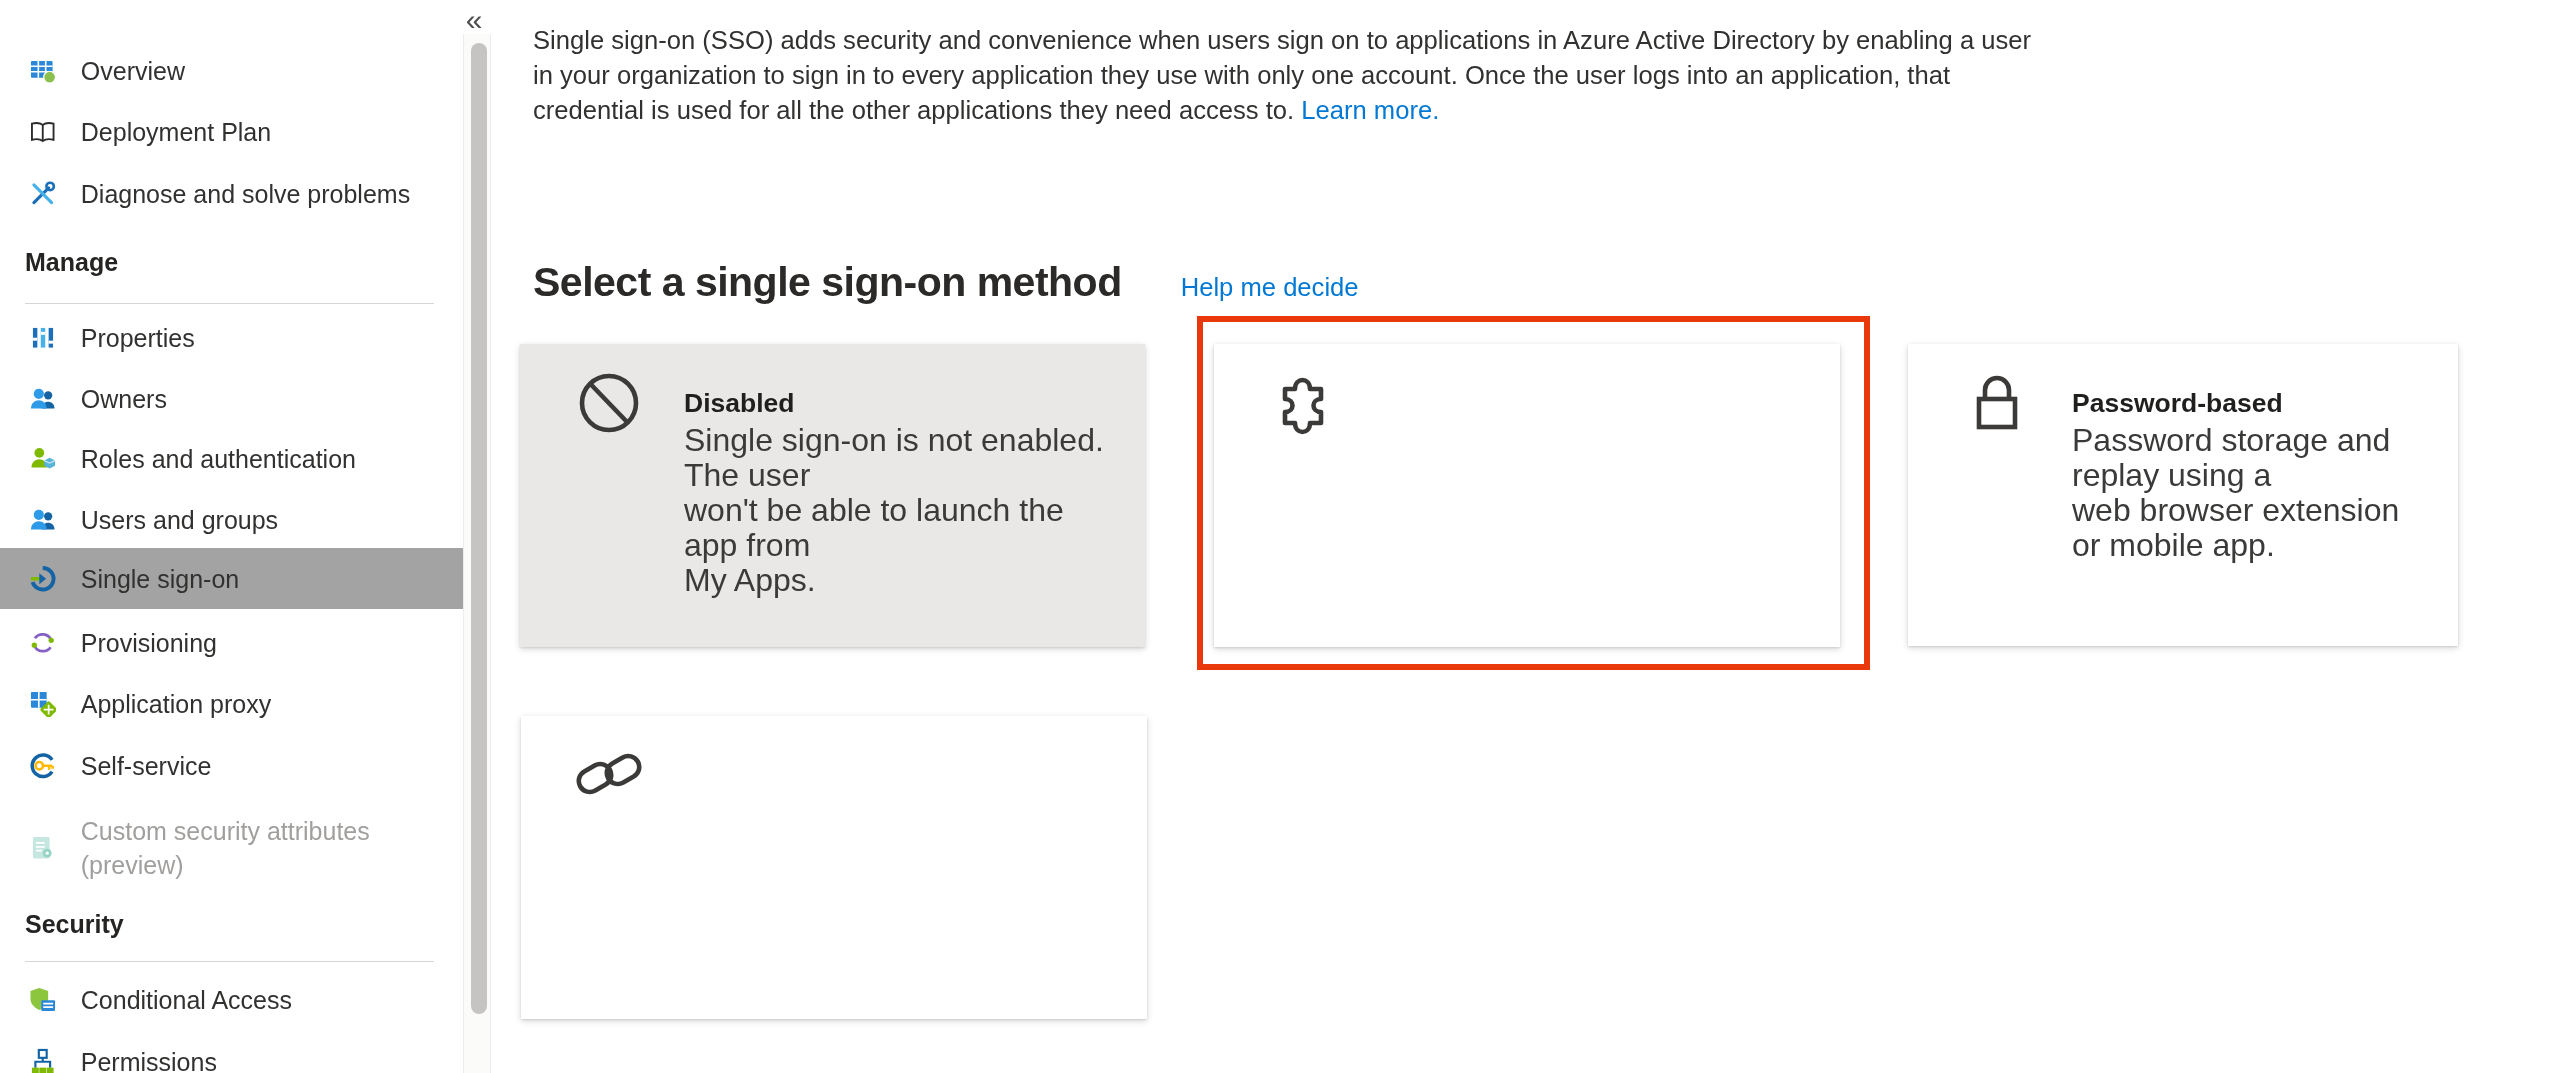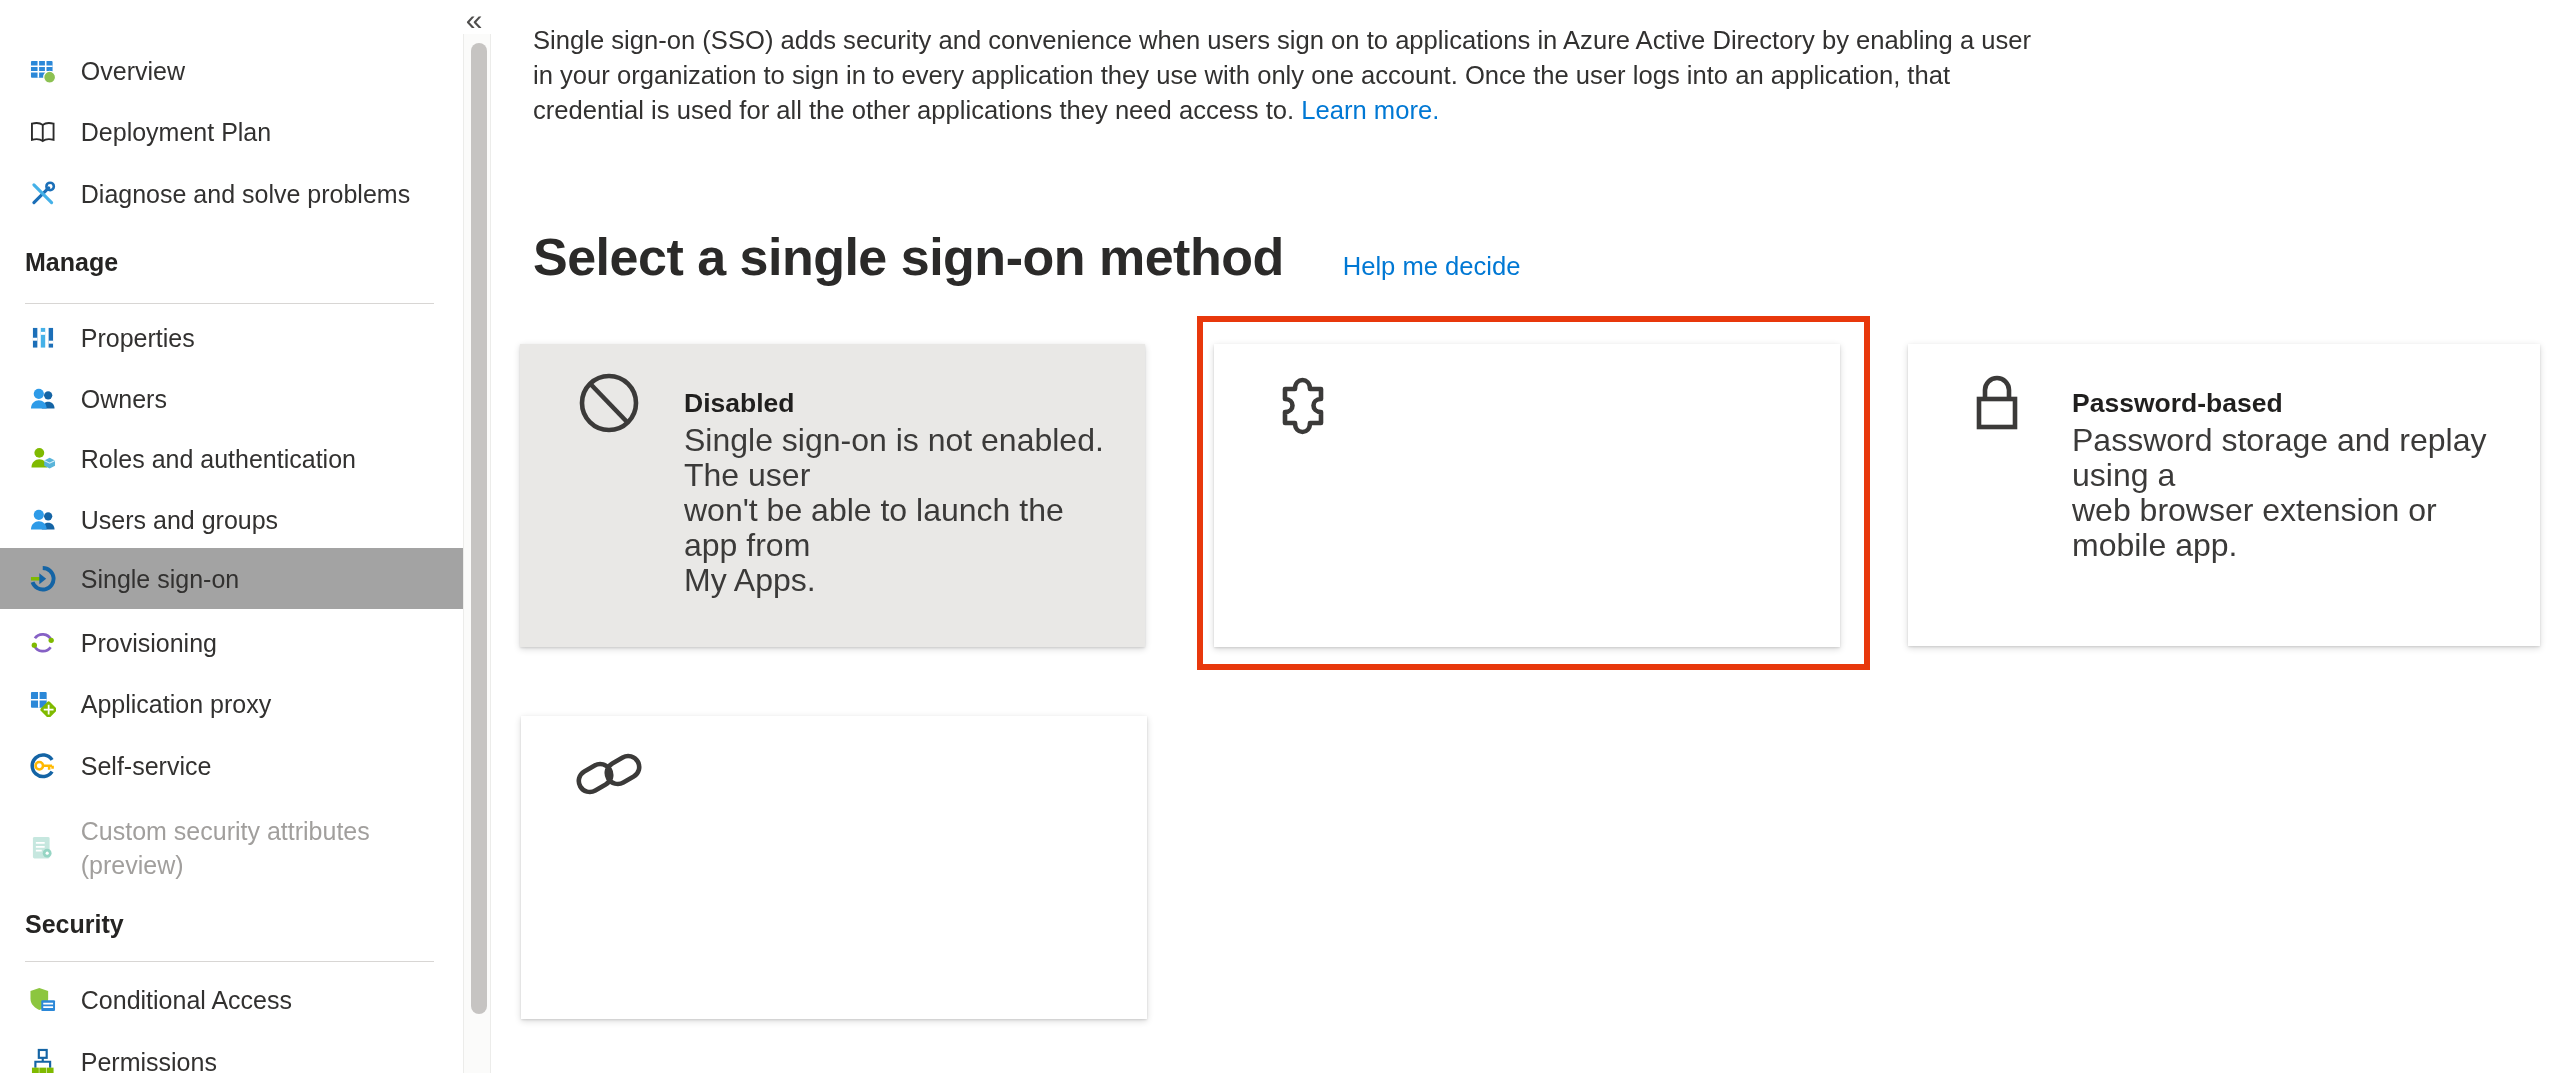--- a/index.html
+++ b/index.html
@@ -22,21 +22,21 @@
                 font-size:30px;color:#4f4e4d;cursor:pointer;font-family:inherit;line-height:38px;}
   .scroll-track{position:absolute;left:463px;top:34px;width:27.5px;height:1040px;background:#fbfbfa;
                 border-left:0.9px solid #ececea;border-right:0.9px solid #ececea;box-sizing:border-box;}
   .scroll-thumb{position:absolute;left:471px;top:43px;width:16px;height:971px;border-radius:8.5px;background:#c6c4c2;}
 
   
   .intro{position:absolute;left:533px;top:23px;font-size:25.6px;line-height:35px;}
   .preline{white-space:pre-line;}
   a.link{color:#0078d4;text-decoration:none;cursor:pointer;}
   .heading-row{position:absolute;left:533px;top:227px;display:flex;align-items:baseline;gap:59px;}
-  .page-heading{font-size:52px;font-weight:600;color:#2b2a29;letter-spacing:-0.5px;}
+  .page-heading{font-size:41px;font-weight:600;color:#2b2a29;letter-spacing:-0.5px;margin-top:32px;}
   .help-link{font-size:25.6px;}
 
   
   .card{position:absolute;background:#fff;box-shadow:0 1.9px 6.6px rgba(0,0,0,.16),0 0.9px 1.9px rgba(0,0,0,.10);
         cursor:pointer;}
   .card.selected{background:#e9e8e6;}
   .card .card-ico{position:absolute;left:53px;top:23px;width:72px;height:72px;}
   .card .card-text{position:absolute;left:164px;top:42px;right:26.5px;}
   .card-title{font-size:26.5px;font-weight:bold;color:#201f1e;line-height:34px;}
   .card-desc{font-size:32px;line-height:35px;color:#3b3a39;margin-top:2.8px;}
@@ -258,21 +258,21 @@
 
     <div class="card" style="left:1214px;top:344px;width:626px;height:303px">
       <span class="card-ico">
         <svg viewBox="0 0 72 72" width="72" height="72" fill="none" stroke="#3b3a39" stroke-width="4.6" stroke-linejoin="round">
             <path d="M18 22 H28 C28 10 43 10 43 22 H54 V32 C44 32 44 45 54 45 V56 H43 C43 68 28 68 28 56 H18 V45 C28 45 28 32 18 32 Z"></path>
           </svg>
       </span>
     </div>
     <div class="red-outline"></div>
 
-    <div class="card" style="left:1908px;top:344px;width:632px;height:302px">
+    <div class="card" style="left:1908px;top:344px;width:550px;height:302px">
       <span class="card-ico">
         <svg viewBox="0 0 72 72" width="72" height="72" fill="none" stroke="#3b3a39" stroke-width="4.6">
             <path d="M24 32v-9a12 12 0 0 1 24 0v9"></path>
             <rect x="18" y="32" width="36" height="28"></rect>
           </svg>
       </span>
       <div class="card-text">
         <div class="card-title">Password-based</div>
         <div class="card-desc preline">Password storage and replay using a
 web browser extension or mobile app.</div>

